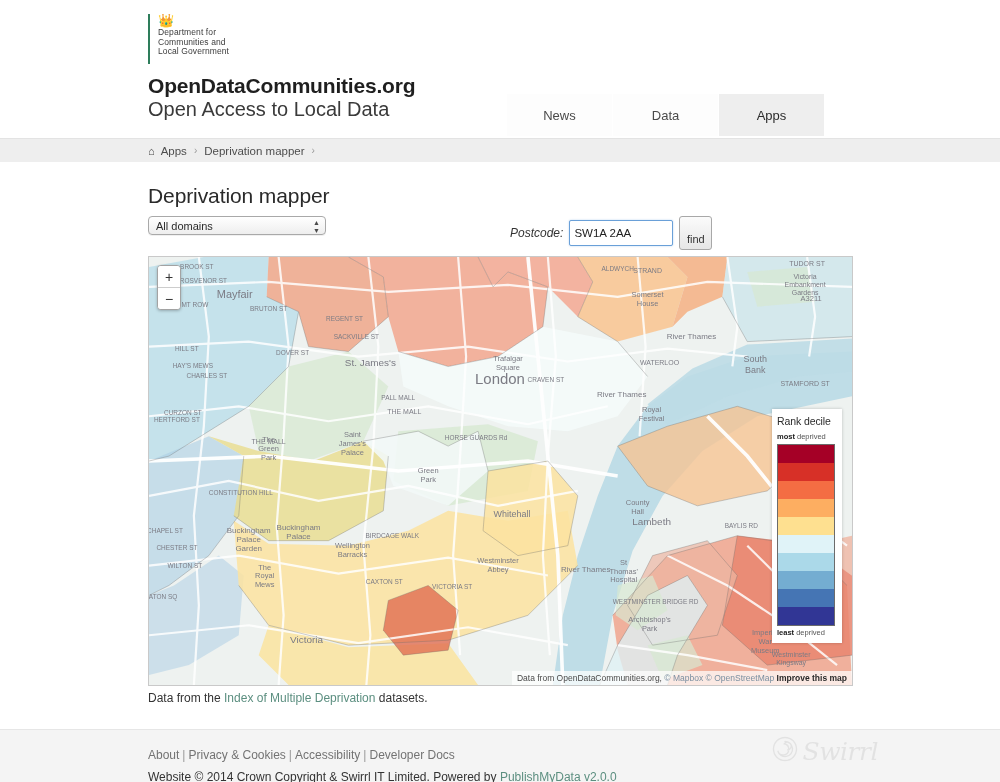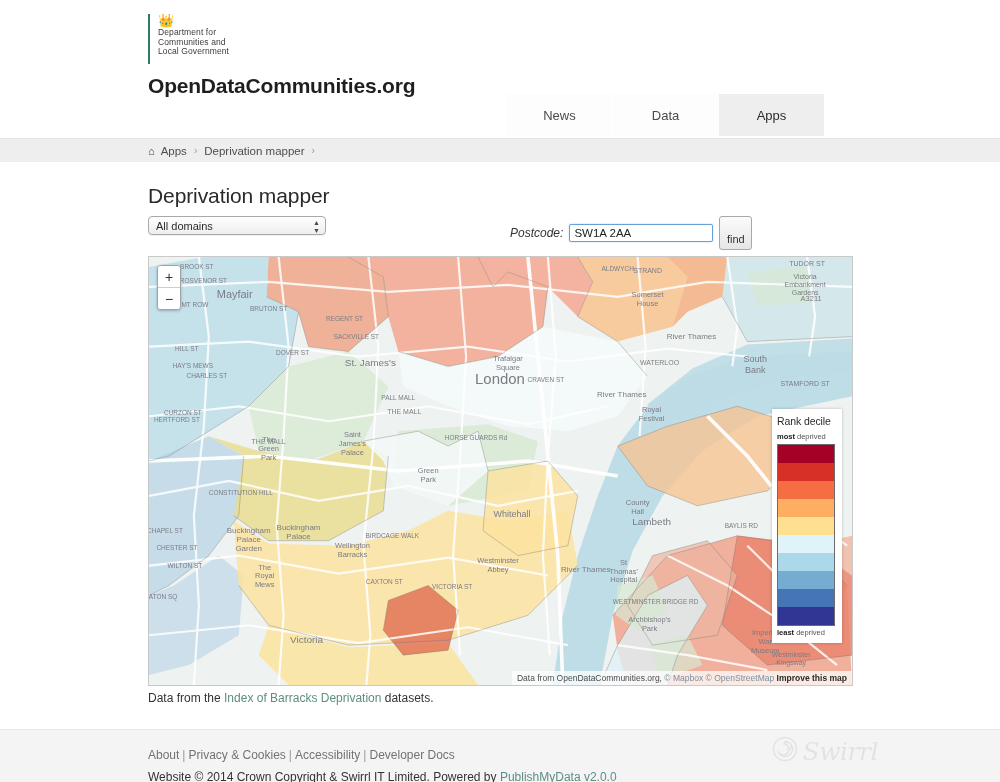--- a/index.html
+++ b/index.html
@@ -116,27 +116,27 @@
     font-size: 7px; line-height: 7px; color: #4a4a4a;
     display: flex; flex-direction: column; gap: 1px;
   }
 
   .postcode-group {
     position: absolute; left: 510px; top: 0;
     display: flex; align-items: center; gap: 6px;
   }
   .postcode-label { font-size: 12px; color: #333; font-style: italic; }
   .postcode-input {
-    width: 144px; height: 18px;
+    width: 104px; height: 18px;
     font-family: "Liberation Sans", sans-serif;
     font-size: 11.5px; color: #222;
     border: 1px solid #6aa0d8;
     border-radius: 2px;
     background: #ffffff;
-    padding: 4px 4px;
+    padding: 12px 4px;
     box-sizing: border-box;
     outline: none;
     box-shadow: 0 0 2px rgba(90,150,220,.45);
   }
   .find-button {
     height: 20px; min-width: 33px;
     font-family: "Liberation Sans", sans-serif;
     font-size: 11px; color: #333;
     background: linear-gradient(#fbfbfb, #e6e6e6);
     border: 1px solid #a8a8a8;
@@ -258,20 +258,21 @@
   <div class="header">
 
     <div class="crest-block">
       <div class="crest-glyph">👑️</div>
       <div class="dept-line">Department for</div>
       <div class="dept-line">Communities and</div>
       <div class="dept-line">Local Government</div>
     </div>
 
     <div class="site-title">OpenDataCommunities.org</div>
+    <div class="site-subtitle">Open Access to Local Data</div>
 
     <div class="nav-tabs">
       <div class="tab">News</div>
       <div class="tab">Data</div>
       <div class="tab active">Apps</div>
     </div>
   </div>
 
   <div class="breadcrumb-bar">
     <div class="breadcrumb">
@@ -529,21 +530,21 @@
       </div>
 
       <div class="map-attrib">
         <span>Data from OpenDataCommunities.org, </span><a>© Mapbox</a>
         <a>© OpenStreetMap</a>
         <a class="bold">Improve this map</a>
       </div>
     </div>
 
     <div class="data-note">
-      <span>Data from the </span><a>Index of Barracks Deprivation</a><span> datasets.</span>
+      <span>Data from the </span><a>Index of Multiple Deprivation</a><span> datasets.</span>
     </div>
   </div>
 
   <div class="footer">
     <div class="footer-links">
       <a>About</a><span class="footer-sep">|</span><a>Privacy &amp; Cookies</a><span class="footer-sep">|</span><a>Accessibility</a><span class="footer-sep">|</span><a>Developer Docs</a>
     </div>
     <div class="footer-line">
       <span>Website © 2014 Crown Copyright &amp; Swirrl IT Limited. Powered by </span><a>PublishMyData v2.0.0</a>
     </div>

